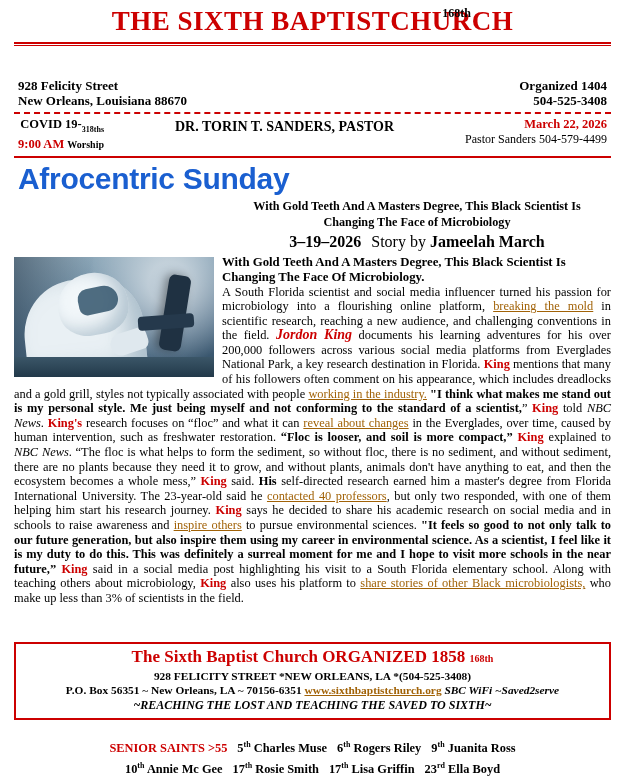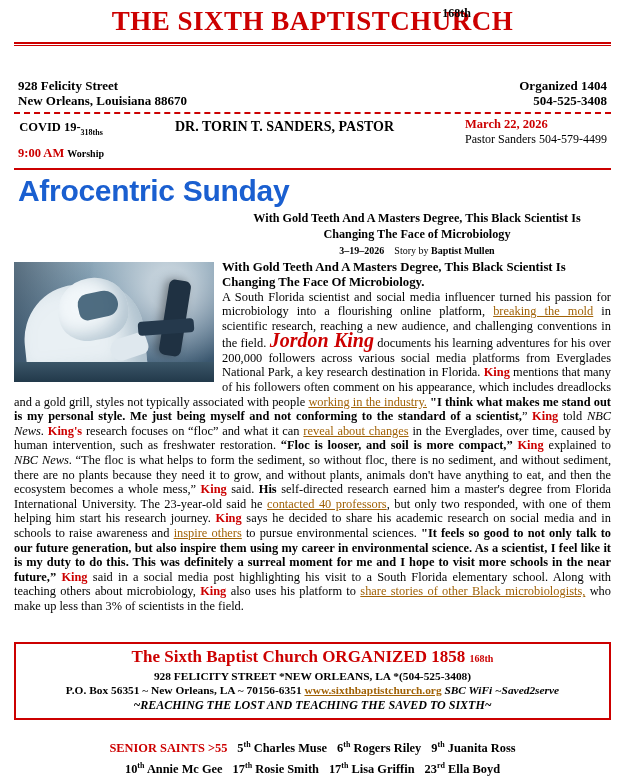--- a/index.html
+++ b/index.html
@@ -79,32 +79,32 @@
   }
 
   
   .servicebar {
     display: flex;
     justify-content: space-between;
     align-items: flex-start;
     padding: 3px 4px 2px 4px;
     font-size: 13px;
   }
-  .svc-left { text-align: center; line-height: 21px; }
+  .svc-left { text-align: right; line-height: 14px; }
   .covid { font-weight: bold; font-size: 12.5px; }
   .covid sub { font-size: 8px; }
   .time { color: #cc0000; font-weight: bold; font-size: 12.5px; }
   .time .worship { color: #000000; font-size: 10px; font-weight: bold; }
   .svc-center {
     font-weight: bold;
     font-size: 14px;
     text-align: center;
     padding-top: 2px;
   }
-  .svc-right { text-align: left; line-height: 15px; }
+  .svc-right { text-align: right; line-height: 15px; }
   .date-red { color: #cc0000; font-weight: bold; font-size: 12.5px; }
   .pastor-phone { font-size: 12px; }
 
   
   .headline {
     color: #1a5fd0;
     font-family: "Liberation Sans", sans-serif;
     font-weight: bold;
     font-size: 30px;
     line-height: 34px;
@@ -118,21 +118,21 @@
     margin-right: 6px;
     text-align: center;
   }
   .deck {
     font-weight: bold;
     font-size: 12.2px;
     line-height: 16px;
   }
   .byline-row {
     margin-top: 3px;
-    font-size: 10px;
+    font-size: 16px;
     display: flex;
     justify-content: center;
     gap: 10px;
     align-items: baseline;
     text-align: center;
   }
   .kicker-date { font-weight: bold; }
   .story-by { font-weight: normal; }
   .story-by b { font-weight: bold; }
 
@@ -225,21 +225,21 @@
   }
   .bodyarea p { margin: 0; }
   .king {
     color: #cc0000;
     font-weight: bold;
   }
   .kingbig {
     color: #cc0000;
     font-weight: bold;
     font-style: italic;
-    font-size: 20px;
+    font-size: 14px;
   }
   .link {
     color: #a16207;
     text-decoration: underline;
   }
   .ital { font-style: italic; }
   .bold { font-weight: bold; }
 
   
   .footerbox {
@@ -343,21 +343,21 @@
 
   <div class="headline">Afrocentric Sunday</div>
 
   <div class="deck-wrap">
     <div class="deck">With Gold Teeth And A Masters Degree, This Black Scientist Is</div>
     <div class="deck">Changing The Face of Microbiology</div>
     <div class="byline-row">
       <span class="kicker-date">3–19–2026</span>
       <span class="story-by">
         <span>Story by</span>
-        <b>Baptist Mullen</b>
+        <b>Jameelah March</b>
       </span>
     </div>
   </div>
 
   <div class="bodyarea">
 
     <div class="photo">
       <div class="bg-light"></div>
       <div class="suit"></div>
       <div class="hood"></div>

